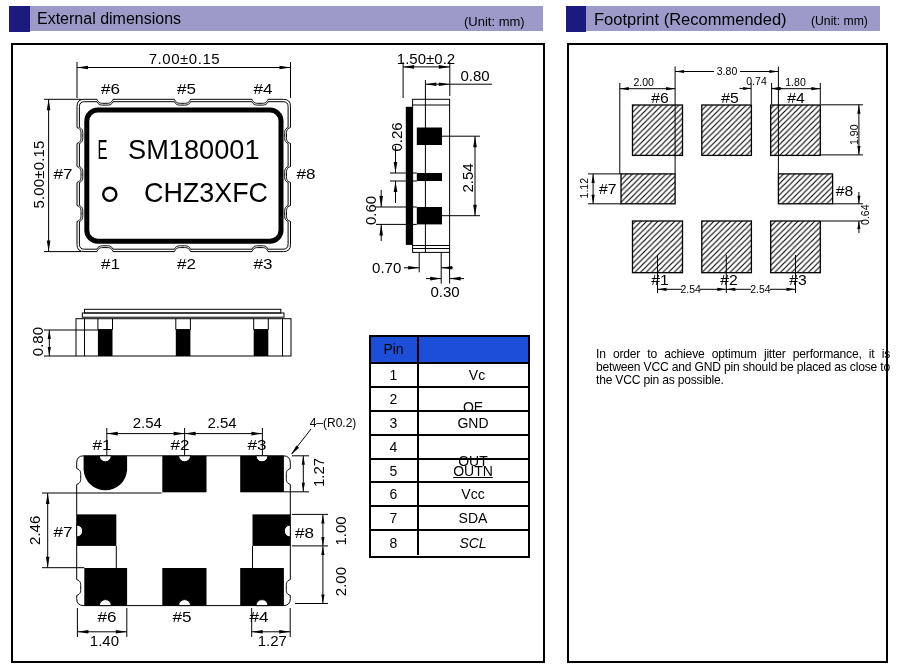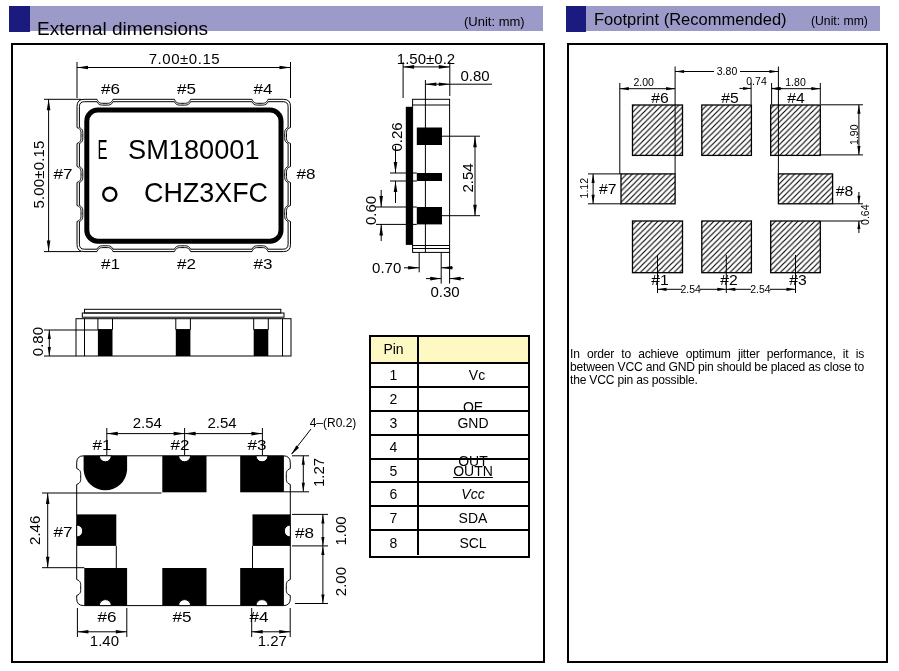--- a/index.html
+++ b/index.html
@@ -2,21 +2,21 @@
 <html><head><meta charset="utf-8"><title>page</title><style>
 html,body{margin:0;padding:0;background:#fff;}
 body{width:899px;height:671px;position:relative;font-family:"Liberation Sans",sans-serif;color:#000;}
 .abs{position:absolute;}
 </style></head><body>
 
 <div class="abs" style="left:9px;top:6px;width:534px;height:25px;background:#9b9ac9;"></div>
 
 <div class="abs" style="left:9px;top:6px;width:21px;height:26px;background:#1b1a7e;"></div>
 
-<div class="abs" style="left:37px;top:10px;font-size:19px;margin-top:8px;">External dimensions</div>
+<div class="abs" style="left:37px;top:10px;font-size:16px;">External dimensions</div>
 
 <div class="abs" style="left:464px;top:14px;font-size:13px;">(Unit: mm)</div>
 
 <div class="abs" style="left:566px;top:6px;width:314px;height:25px;background:#9b9ac9;"></div>
 
 <div class="abs" style="left:566px;top:6px;width:20px;height:26px;background:#1b1a7e;"></div>
 
 <div class="abs" style="left:594px;top:10px;font-size:16.5px;">Footprint (Recommended)</div>
 
 <div class="abs" style="left:811px;top:14px;font-size:12.2px;">(Unit: mm)</div>
@@ -305,21 +305,21 @@
 <polygon points="251.7,631.8 262.7,630.0 262.7,633.6"></polygon>
 <polygon points="290.2,631.8 279.2,633.6 279.2,630.0"></polygon>
 <line x1="251.7" y1="608.0" x2="251.7" y2="637.0" stroke="#000" stroke-width="1"></line>
 <line x1="290.2" y1="608.0" x2="290.2" y2="637.0" stroke="#000" stroke-width="1"></line>
 </g>
 </g>
 </svg>
 
 <div class="abs" style="left:368.5px;top:334.5px;width:161px;height:223px;border:2px solid #000;box-sizing:border-box;">
 
-<div style="display:flex;height:27.5px;background:#fef9c3;border-bottom:2px solid #000;box-sizing:border-box;font-size:14px;">
+<div style="display:flex;height:27.5px;background:#1d4ed8;border-bottom:2px solid #000;box-sizing:border-box;font-size:14px;">
       <div style="width:48px;border-right:2px solid #000;box-sizing:border-box;display:flex;align-items:center;justify-content:center;">Pin</div>
     </div>
 
 <div style="display:flex;height:23.9px;border-bottom:2px solid #000;box-sizing:border-box;font-size:14px;">
       <div style="width:48px;border-right:2px solid #000;box-sizing:border-box;display:flex;align-items:center;justify-content:center;">1</div>
       <div style="flex:1;display:flex;align-items:center;justify-content:center;margin-left:8px;">Vc</div>
     </div>
 
 <div style="display:flex;height:23.9px;border-bottom:2px solid #000;box-sizing:border-box;font-size:14px;">
       <div style="width:48px;border-right:2px solid #000;box-sizing:border-box;display:flex;align-items:center;justify-content:center;">2</div>
@@ -336,31 +336,31 @@
       <div style="flex:1;display:flex;align-items:center;justify-content:center;margin-top:25px;">OUT</div>
     </div>
 
 <div style="display:flex;height:23.9px;border-bottom:2px solid #000;box-sizing:border-box;font-size:14px;">
       <div style="width:48px;border-right:2px solid #000;box-sizing:border-box;display:flex;align-items:center;justify-content:center;">5</div>
       <div style="flex:1;display:flex;align-items:center;justify-content:center;text-decoration:underline;">OUTN</div>
     </div>
 
 <div style="display:flex;height:23.9px;border-bottom:2px solid #000;box-sizing:border-box;font-size:14px;">
       <div style="width:48px;border-right:2px solid #000;box-sizing:border-box;display:flex;align-items:center;justify-content:center;">6</div>
-      <div style="flex:1;display:flex;align-items:center;justify-content:center;font-style:italic;">Vcc</div>
+      <div style="flex:1;display:flex;align-items:center;justify-content:center;">Vcc</div>
     </div>
 
 <div style="display:flex;height:23.9px;border-bottom:2px solid #000;box-sizing:border-box;font-size:14px;">
       <div style="width:48px;border-right:2px solid #000;box-sizing:border-box;display:flex;align-items:center;justify-content:center;">7</div>
       <div style="flex:1;display:flex;align-items:center;justify-content:center;">SDA</div>
     </div>
 
 <div style="display:flex;height:23.9px;box-sizing:border-box;font-size:14px;">
       <div style="width:48px;border-right:2px solid #000;box-sizing:border-box;display:flex;align-items:center;justify-content:center;">8</div>
-      <div style="flex:1;display:flex;align-items:center;justify-content:center;">SCL</div>
+      <div style="flex:1;display:flex;align-items:center;justify-content:center;font-style:italic;">SCL</div>
     </div>
 </div>
 <svg class="abs" style="left:0;top:0;" width="899" height="671" viewBox="0 0 899 671" font-family="Liberation Sans,sans-serif">
 <g fill="#000">
 
 <rect x="632.5" y="105.0" width="50.0" height="50.4" fill="url(#hp)" stroke="#000" stroke-width="1.3"></rect>
 
 <rect x="701.8" y="105.0" width="49.6" height="50.4" fill="url(#hp)" stroke="#000" stroke-width="1.3"></rect>
 
 <rect x="770.7" y="105.0" width="49.6" height="50.4" fill="url(#hp)" stroke="#000" stroke-width="1.3"></rect>
@@ -468,17 +468,17 @@
 <line x1="700.0" y1="289.3" x2="751.0" y2="289.3" stroke="#000" stroke-width="1"></line>
 <line x1="770.0" y1="289.3" x2="795.5" y2="289.3" stroke="#000" stroke-width="1"></line>
 <polygon points="657.5,289.3 666.5,287.7 666.5,290.9"></polygon>
 <polygon points="726.3,289.3 717.3,290.9 717.3,287.7"></polygon>
 <polygon points="726.3,289.3 735.3,287.7 735.3,290.9"></polygon>
 <polygon points="795.5,289.3 786.5,290.9 786.5,287.7"></polygon>
 </g>
 </g>
 </svg>
 
-<div class="abs" style="left:570px;top:347.5px;width:294px;font-size:12.1px;line-height:13.2px;letter-spacing:-0.2px;">
+<div class="abs" style="left:596px;top:347.5px;width:294px;font-size:12.1px;line-height:13.2px;letter-spacing:-0.2px;">
     <div style="text-align:justify;text-align-last:justify;">In order to achieve optimum jitter performance, it is</div>
     <div style="text-align:justify;text-align-last:justify;">between VCC and GND pin should be placed as close to</div>
     <div>the VCC pin as possible.</div>
   </div>
 
 </body></html>

